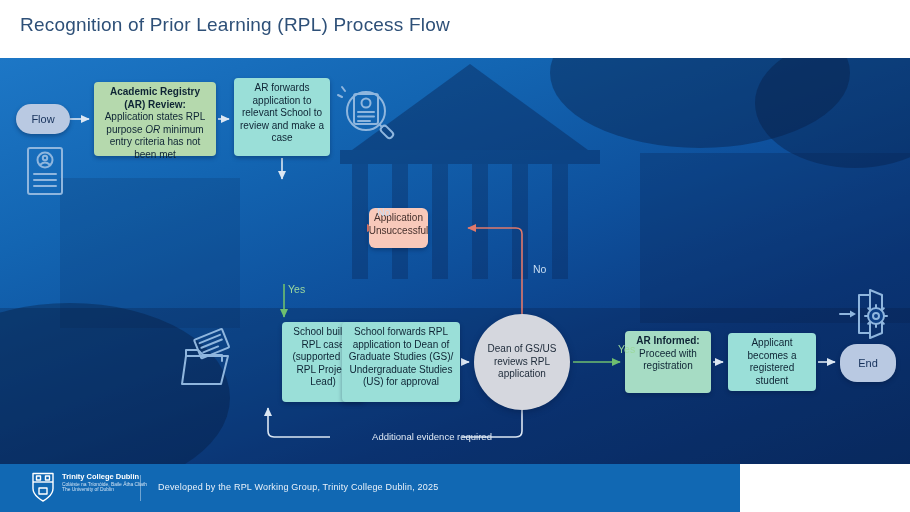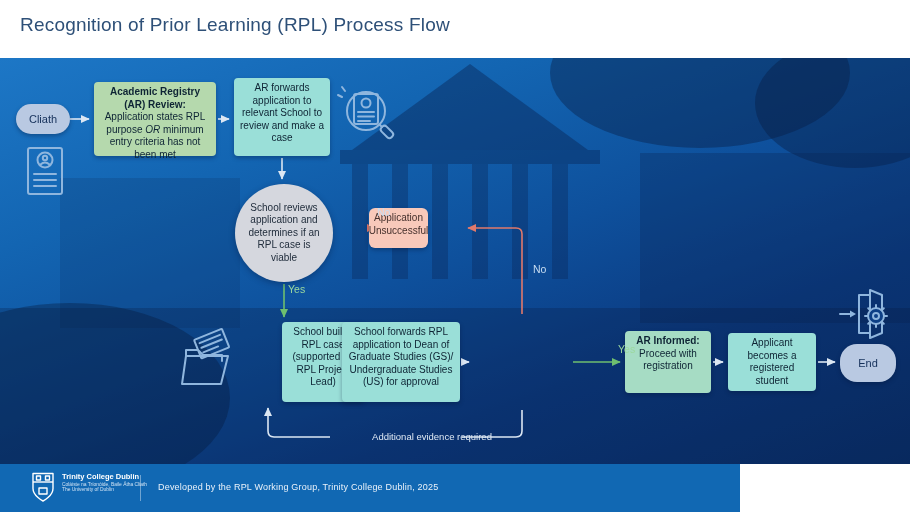--- a/index.html
+++ b/index.html
@@ -112,47 +112,47 @@
       <path d="M573,304 H620" stroke="#6fbf6f" marker-end="url(#ah-g)"></path>
       <path d="M713,304 H723" stroke="#dce7f3" marker-end="url(#ah-w)"></path>
       <path d="M818,304 H835" stroke="#dce7f3" marker-end="url(#ah-w)"></path>
       <path d="M522,256 V176 Q522,170 516,170 H468" stroke="#e0796b" marker-end="url(#ah-s)"></path>
       <path d="M522,352 V373 Q522,379 516,379 H462" stroke="#dce7f3"></path>
       <path d="M330,379 H274 Q268,379 268,373 V350" stroke="#dce7f3" marker-end="url(#ah-w)"></path>
     </g>
   </svg>
 
   <div class="pill" style="left:16px;top:46px;width:54px;height:30px;">
-    <span>Cliath</span>
+    <span>Flow</span>
   </div>
 
   <div class="box green" style="left:94px;top:24px;width:122px;height:74px;">
     <span><b>Academic Registry (AR) Review:</b><span> Application states RPL purpose </span><i>OR</i><span> minimum entry criteria has not been met</span></span>
   </div>
 
   <div class="box teal" style="left:234px;top:20px;width:96px;height:78px;">
     <span>AR forwards application to relevant School to review and make a case</span>
   </div>
 
-  <div class="circle" style="left:235px;top:126px;width:98px;height:98px;">
-    <span>School reviews application and determines if an RPL case is viable</span>
-  </div>
 
   <div class="box pink" style="left:369px;top:150px;width:59px;height:40px;">
     <span>Application Unsuccessful</span>
   </div>
 
   <div class="box teal" style="left:240px;top:264px;width:82px;height:80px;margin-left:42px;">
     <span>School builds RPL case (supported by RPL Project Lead)</span>
   </div>
 
   <div class="box teal" style="left:342px;top:264px;width:118px;height:80px;">
     <span>School forwards RPL application to Dean of Graduate Studies (GS)/ Undergraduate Studies (US) for approval</span>
   </div>
 
+  <div class="circle" style="left:474px;top:256px;width:96px;height:96px;">
+    <span>Dean of GS/US reviews RPL application</span>
+  </div>
 
   <div class="box mint" style="left:625px;top:273px;width:86px;height:62px;">
     <span><b>AR Informed:</b><span> Proceed with registration</span></span>
   </div>
 
   <div class="box teal" style="left:728px;top:275px;width:88px;height:58px;">
     <span>Applicant becomes a registered student</span>
   </div>
 
   <div class="pill" style="left:840px;top:286px;width:56px;height:38px;">

